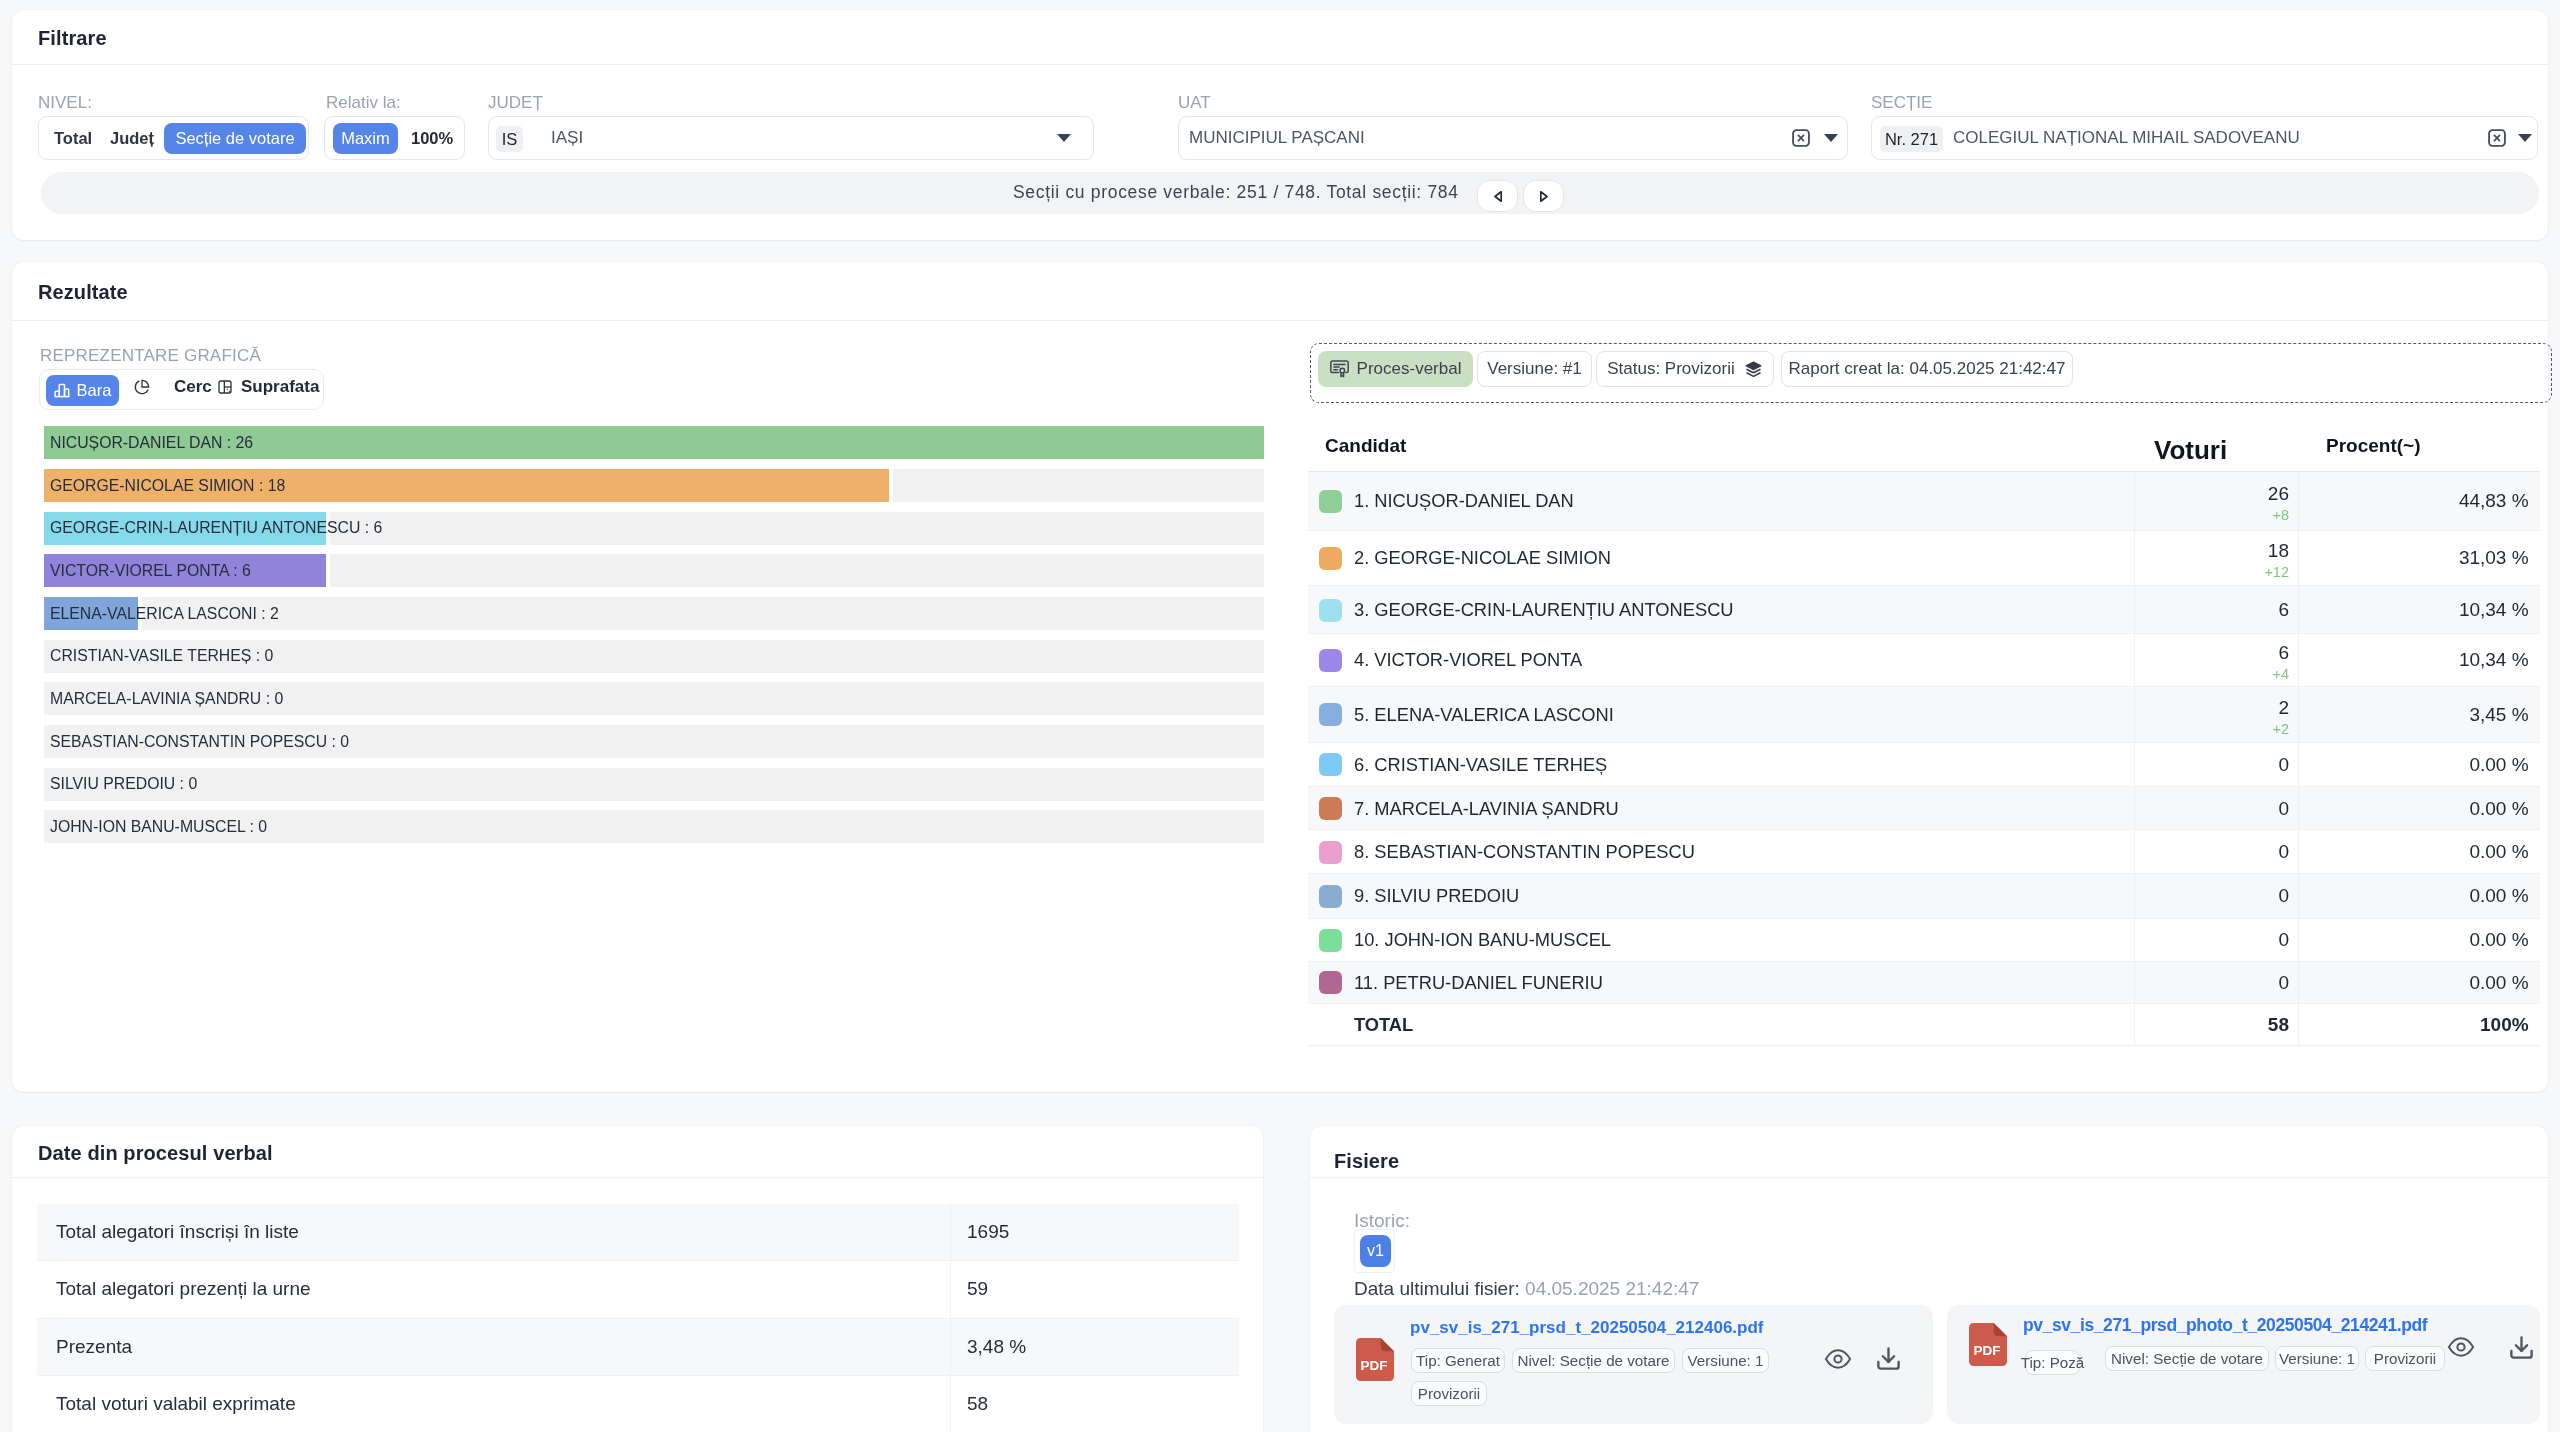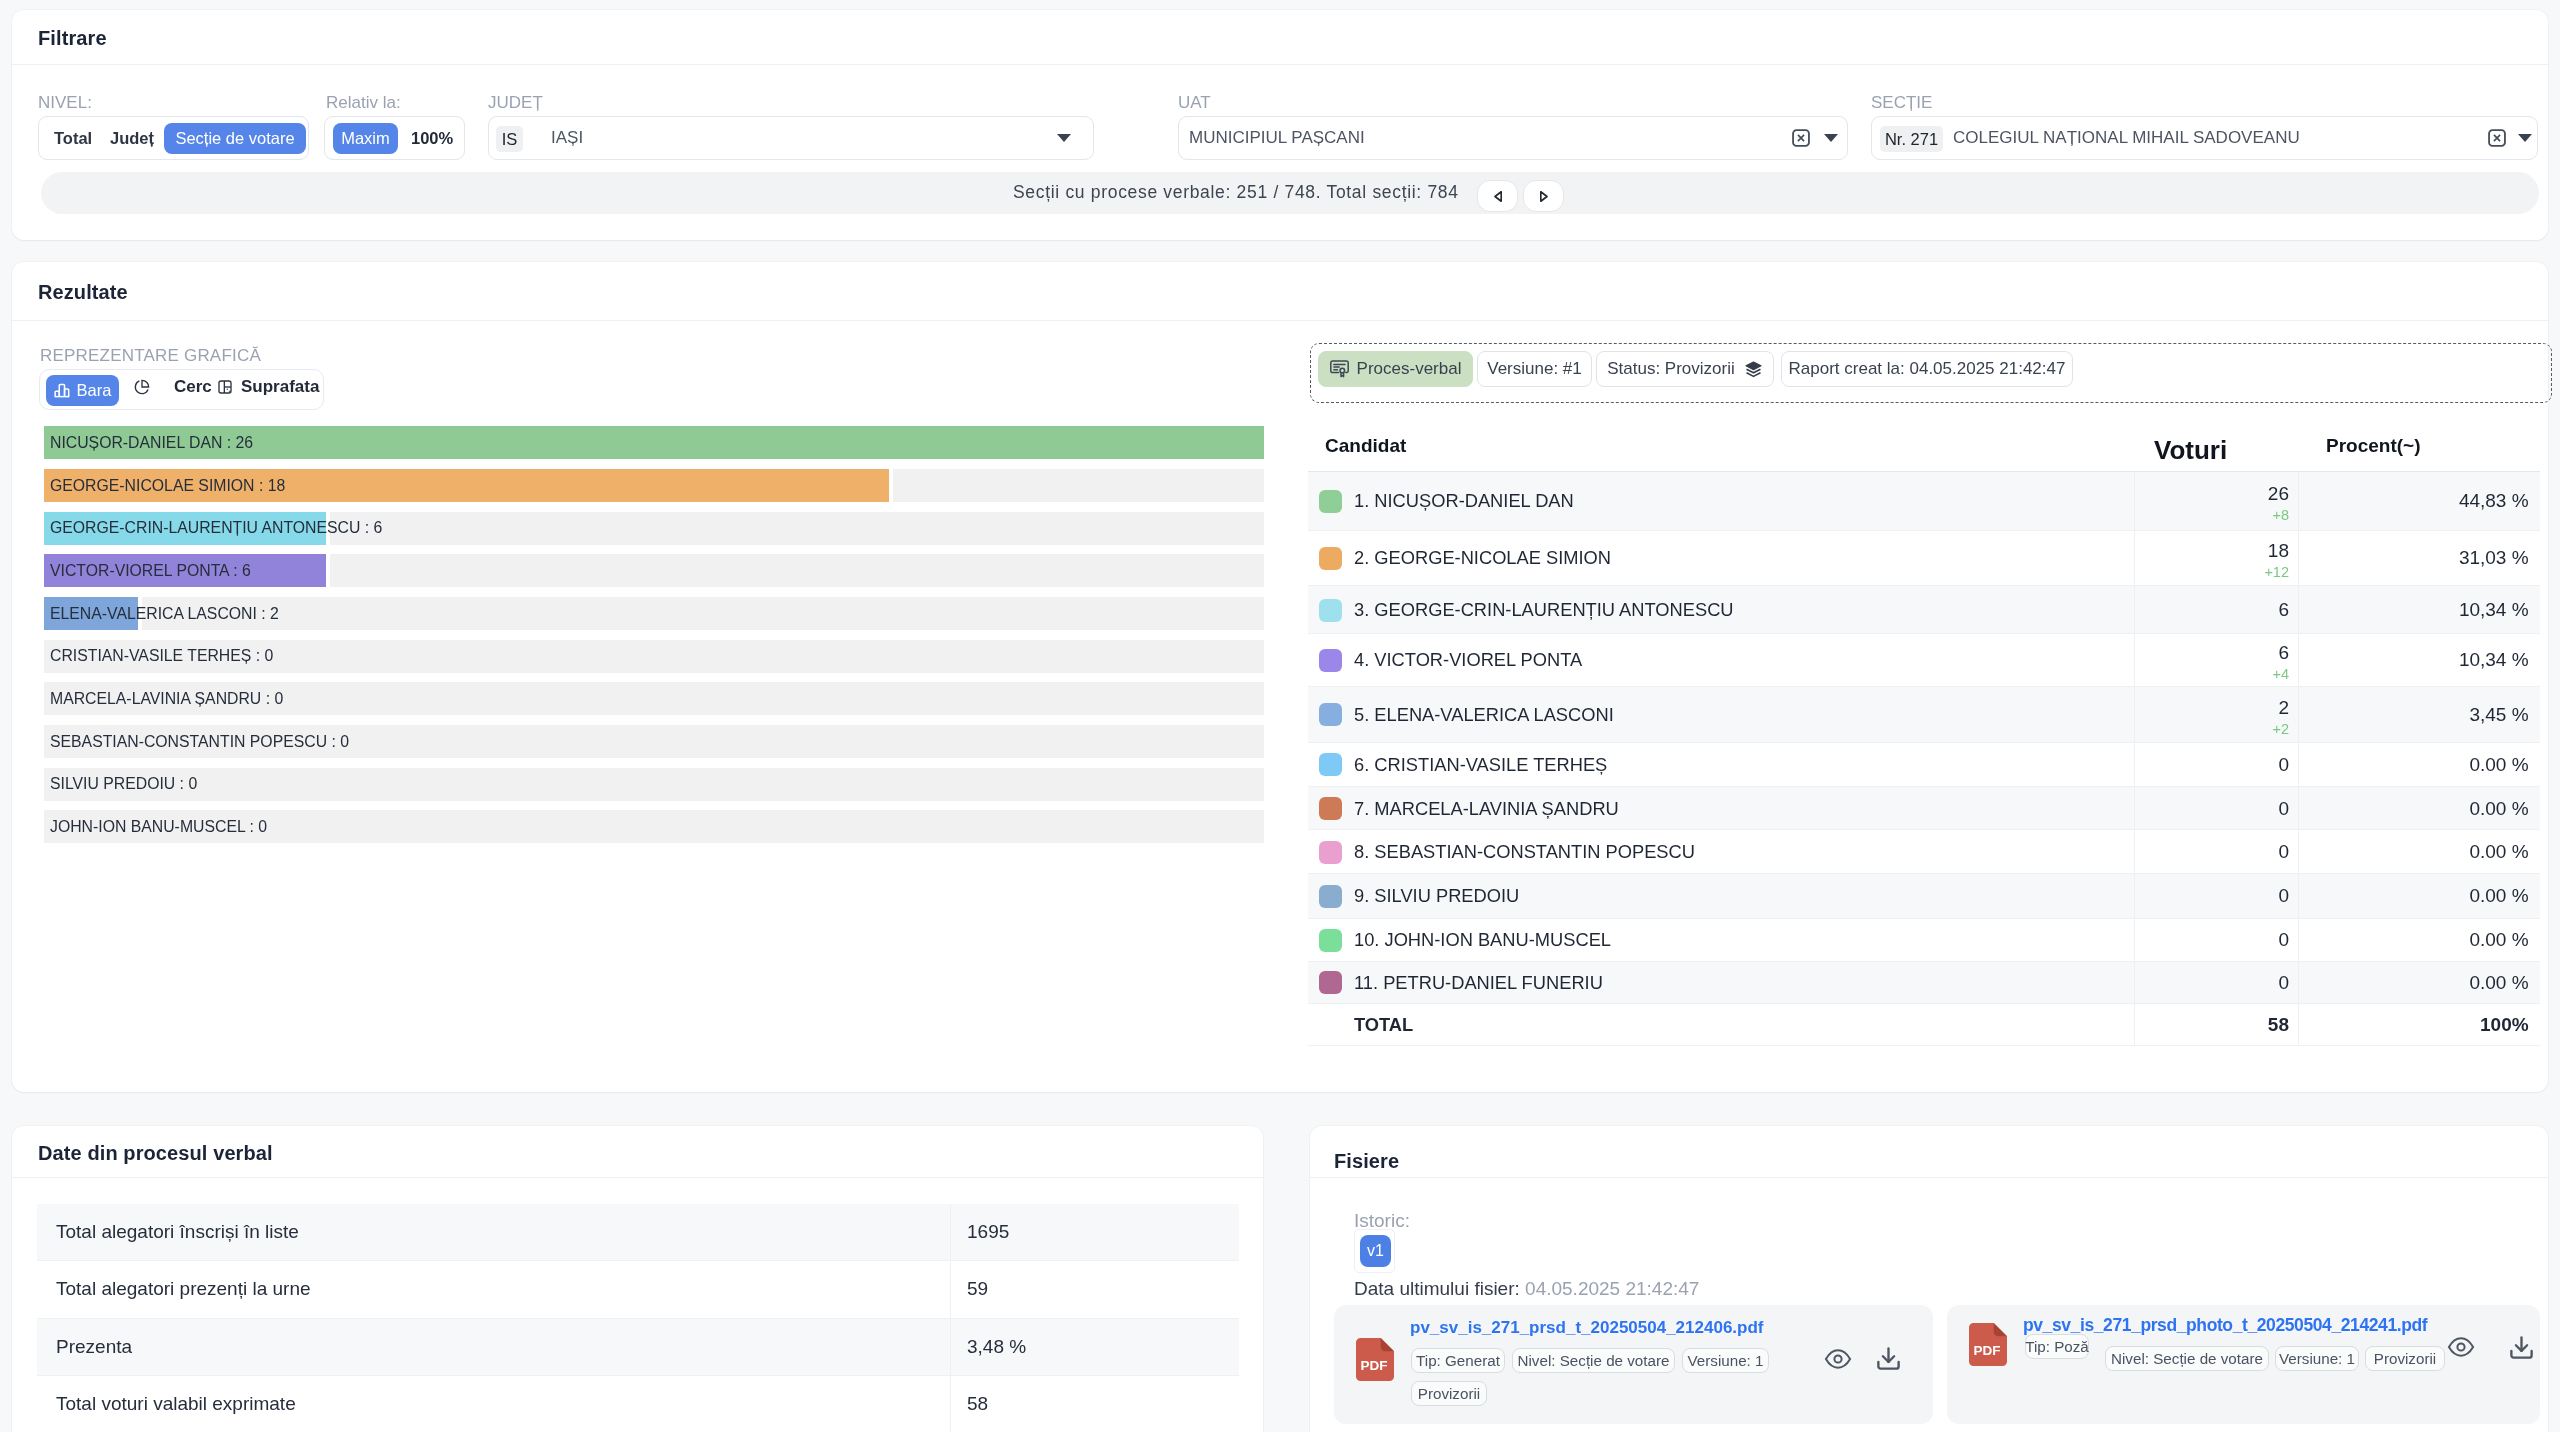--- a/index.html
+++ b/index.html
@@ -333,21 +333,21 @@
 
   <div class="abs" style="left:637px; top:179px; width:593px; height:119px; background:#f4f5f6; border-radius:12px;">
     <div class="abs" style="left:22px; top:18px;">
       <svg width="38" height="43" viewBox="0 0 38 43">
           <path d="M4.5 0 h20.2 L38 13.2 V38.5 a4.5 4.5 0 0 1 -4.5 4.5 H4.5 A4.5 4.5 0 0 1 0 38.5 V4.5 A4.5 4.5 0 0 1 4.5 0 Z" fill="#cd5b4c"></path>
           <path d="M24.7 0 38 13.2 H29.2 a4.5 4.5 0 0 1 -4.5 -4.5 Z" fill="#a84334"></path>
           <text x="18" y="31.5" font-size="13.5" fill="#fff" font-weight="bold" text-anchor="middle" font-family="Liberation Sans, sans-serif">PDF</text>
         </svg>
     </div>
     <div class="abs" style="left:76px; top:10px; font-size:17.5px; letter-spacing:-0.4px; font-weight:700; color:#2e74f2;">pv_sv_is_271_prsd_photo_t_20250504_214241.pdf</div>
-    <div class="fchip" style="left:78px; top:29px; width:64px;">Tip: Poză</div>
+    <div class="fchip" style="left:78px; top:45px; width:55px;">Tip: Poză</div>
     <div class="fchip" style="left:158px; top:41px; width:164px;">Nivel: Secție de votare</div>
     <div class="fchip" style="left:328px; top:41px; width:84px;">Versiune: 1</div>
     <div class="fchip" style="left:418px; top:41px; width:80px;">Provizorii</div>
     <div class="abs" style="left:500px; top:32px;"><svg width="28" height="20" viewBox="0 0 27 20">
           <path d="M1.4 10 C4.9 4 9 1.3 13.5 1.3 S22.1 4 25.6 10 C22.1 16 18 18.7 13.5 18.7 S4.9 16 1.4 10 Z" fill="none" stroke="#4f5663" stroke-width="2"></path>
           <circle cx="13.5" cy="10" r="3.6" fill="none" stroke="#4f5663" stroke-width="2"></circle>
         </svg></div>
     <div class="abs" style="left:561px; top:29px;"><svg width="27" height="27" viewBox="0 0 24 24" fill="none" stroke="#4f5663" stroke-width="2.1" stroke-linecap="round" stroke-linejoin="round">
           <path d="M21 15v4a2 2 0 0 1-2 2H5a2 2 0 0 1-2-2v-4"></path>
           <polyline points="7 10 12 15 17 10"></polyline>

